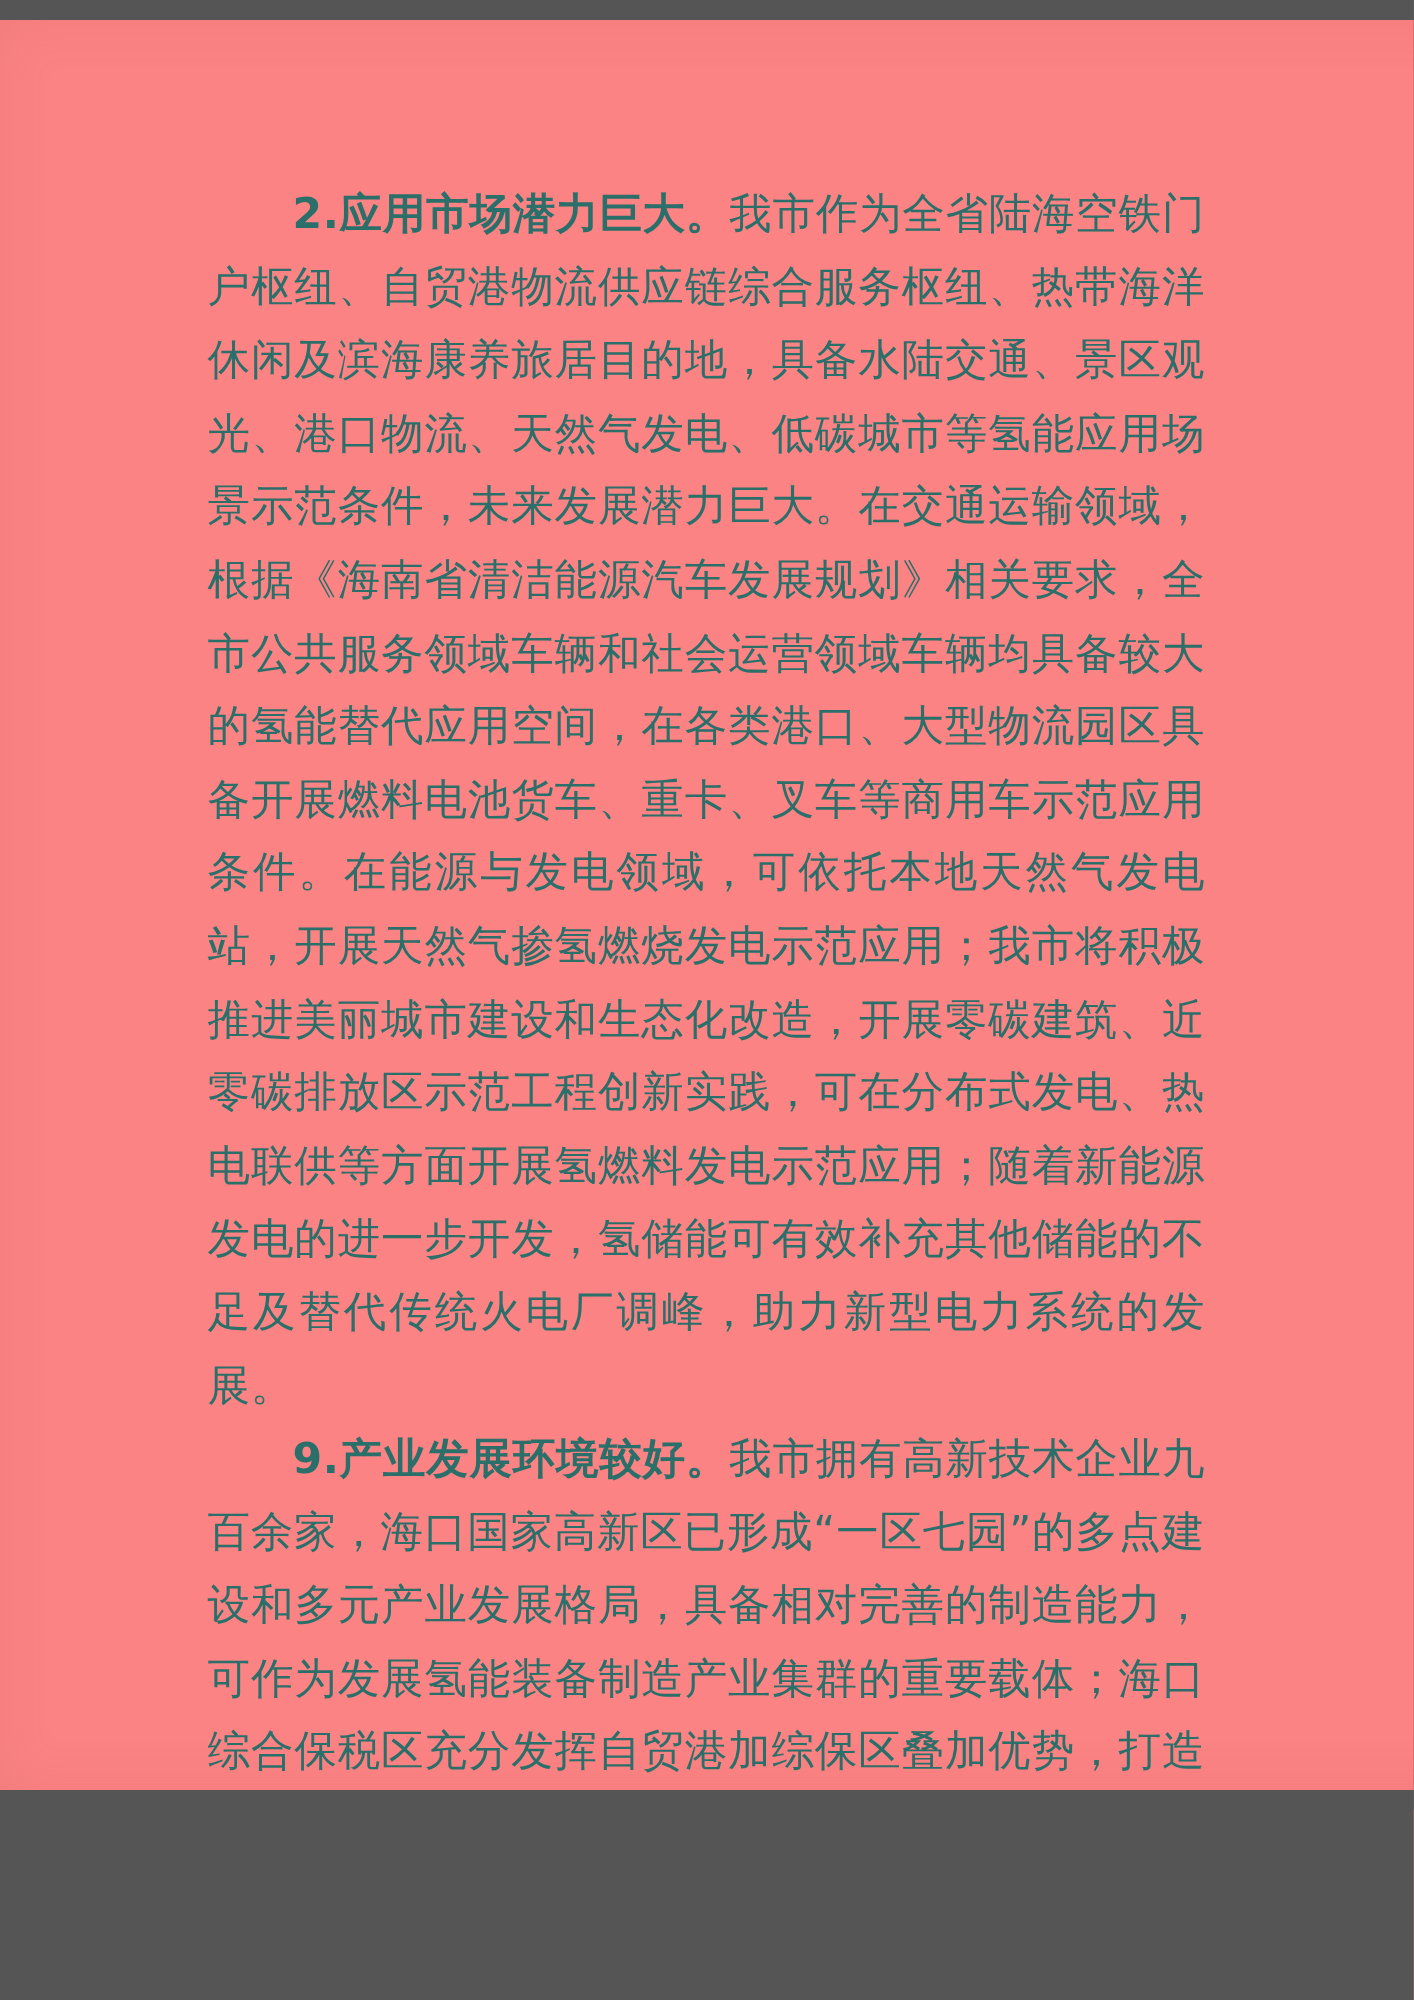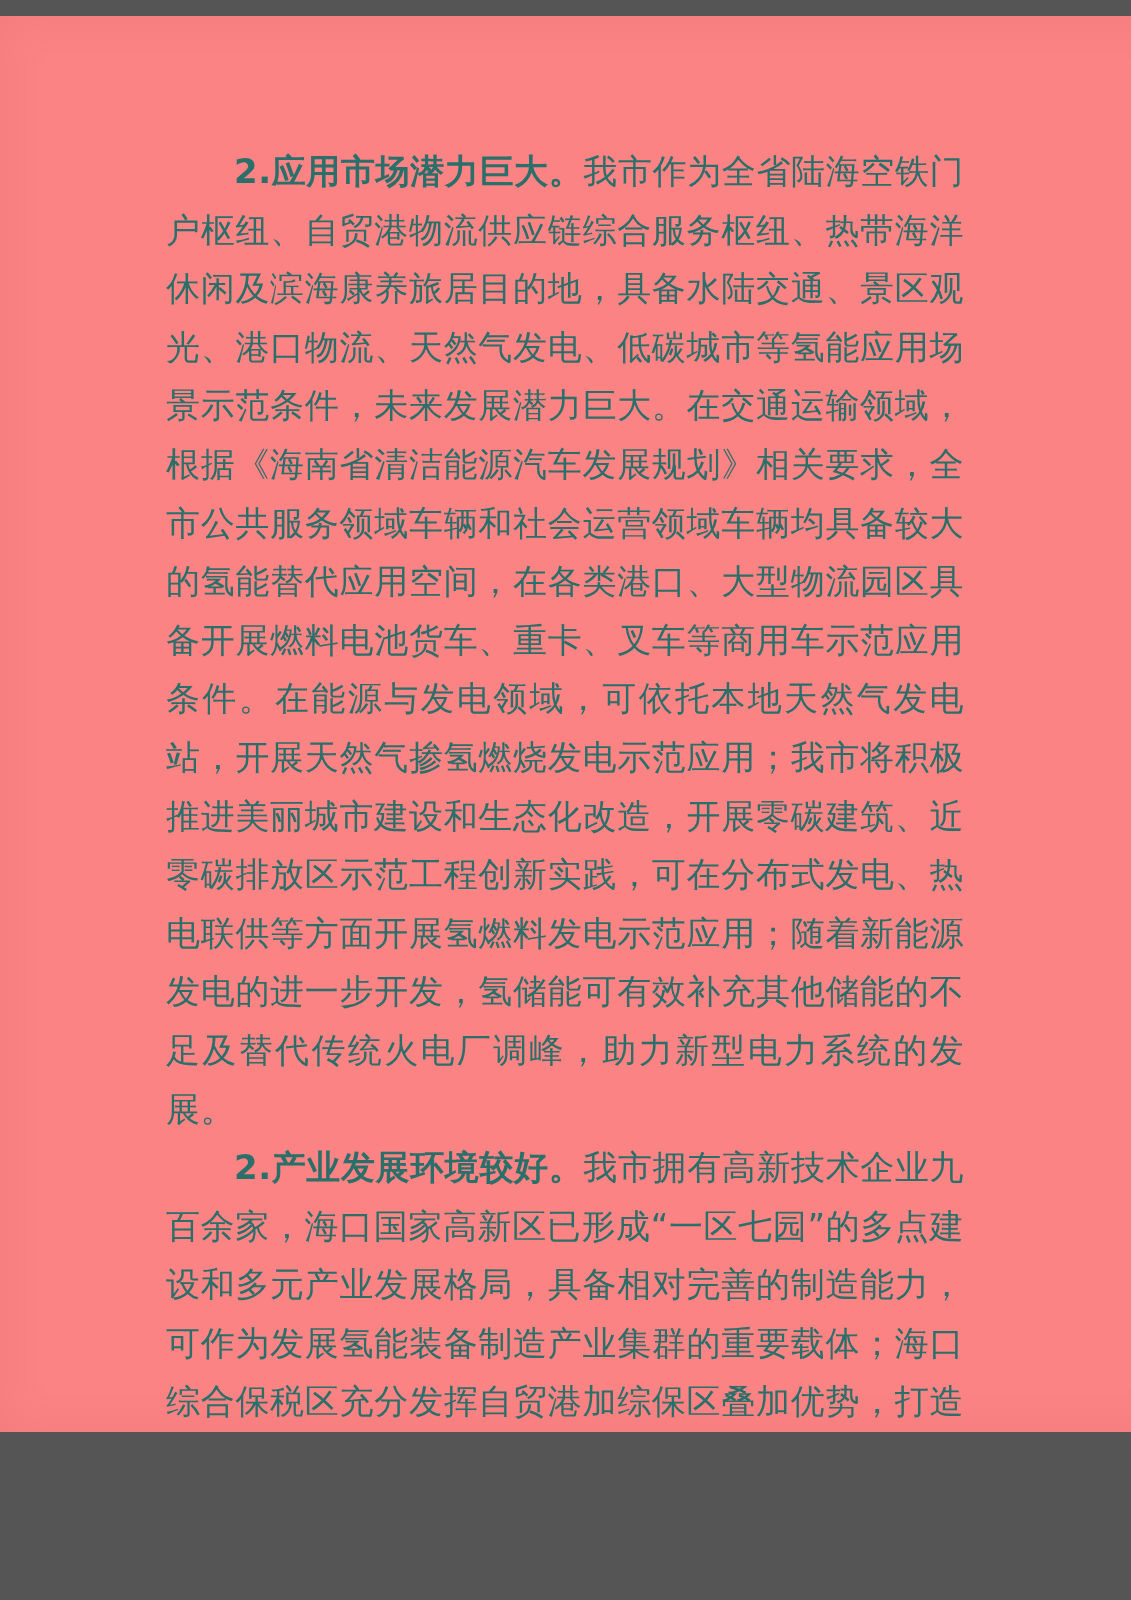--- a/index.html
+++ b/index.html
@@ -59,19 +59,19 @@
 </style>
 </head>
 <body>
 
 <div class="page">
   <div class="scan-edge-right"></div>
 
   <div class="content">
     <p class="para"><span class="lead">2.应用市场潜力巨大。</span><span>我市作为全省陆海空铁门户枢纽、自贸港物流供应链综合服务枢纽、热带海洋休闲及滨海康养旅居目的地，具备水陆交通、景区观光、港口物流、天然气发电、低碳城市等氢能应用场景示范条件，未来发展潜力巨大。在交通运输领域，根据《海南省清洁能源汽车发展规划》相关要求，全市公共服务领域车辆和社会运营领域车辆均具备较大的氢能替代应用空间，在各类港口、大型物流园区具备开展燃料电池货车、重卡、叉车等商用车示范应用条件。在能源与发电领域，可依托本地天然气发电站，开展天然气掺氢燃烧发电示范应用；我市将积极推进美丽城市建设和生态化改造，开展零碳建筑、近零碳排放区示范工程创新实践，可在分布式发电、热电联供等方面开展氢燃料发电示范应用；随着新能源发电的进一步开发，氢储能可有效补充其他储能的不足及替代传统火电厂调峰，助力新型电力系统的发展。</span></p>
 
-    <p class="para"><span class="lead">2.产业发展环境较好。</span><span>我市拥有高新技术企业九百余家，海口国家高新区已形成“一区七园”的多点建设和多元产业发展格局，具备相对完善的制造能力，可作为发展氢能装备制造产业集群的重要载体；海口综合保税区充分发挥自贸港加综保区叠加优势，打造形成“四中心两基地一总部”发展格局，可为氢能产业发展提供重要协同支持作用；海马汽车已研发国内首台搭载全球领先高功率电堆和 70 兆帕高压储氢罐的氢燃料电池乘用车型，并建成全球首个“光伏发电-电</span></p>
+    <p class="para"><span class="lead">9.产业发展环境较好。</span><span>我市拥有高新技术企业九百余家，海口国家高新区已形成“一区七园”的多点建设和多元产业发展格局，具备相对完善的制造能力，可作为发展氢能装备制造产业集群的重要载体；海口综合保税区充分发挥自贸港加综保区叠加优势，打造形成“四中心两基地一总部”发展格局，可为氢能产业发展提供重要协同支持作用；海马汽车已研发国内首台搭载全球领先高功率电堆和 70 兆帕高压储氢罐的氢燃料电池乘用车型，并建成全球首个“光伏发电-电</span></p>
   </div>
 
   <div class="page-footer">
     <span>4</span>
   </div>
 </div>
 
 </body></html>

